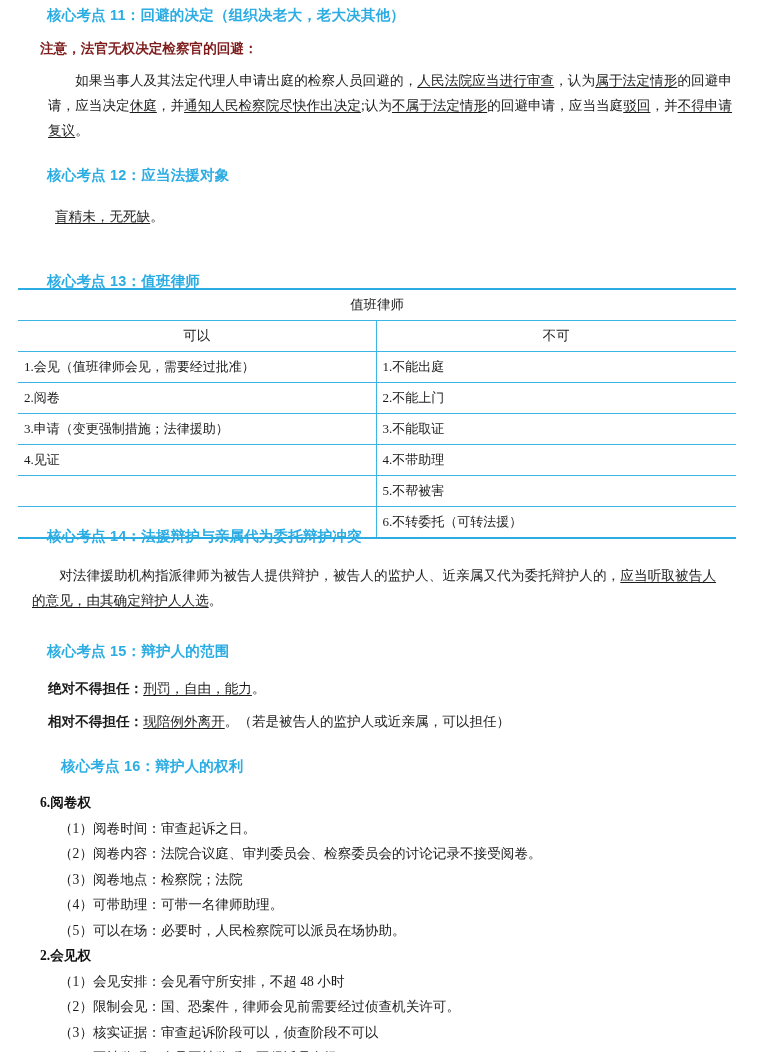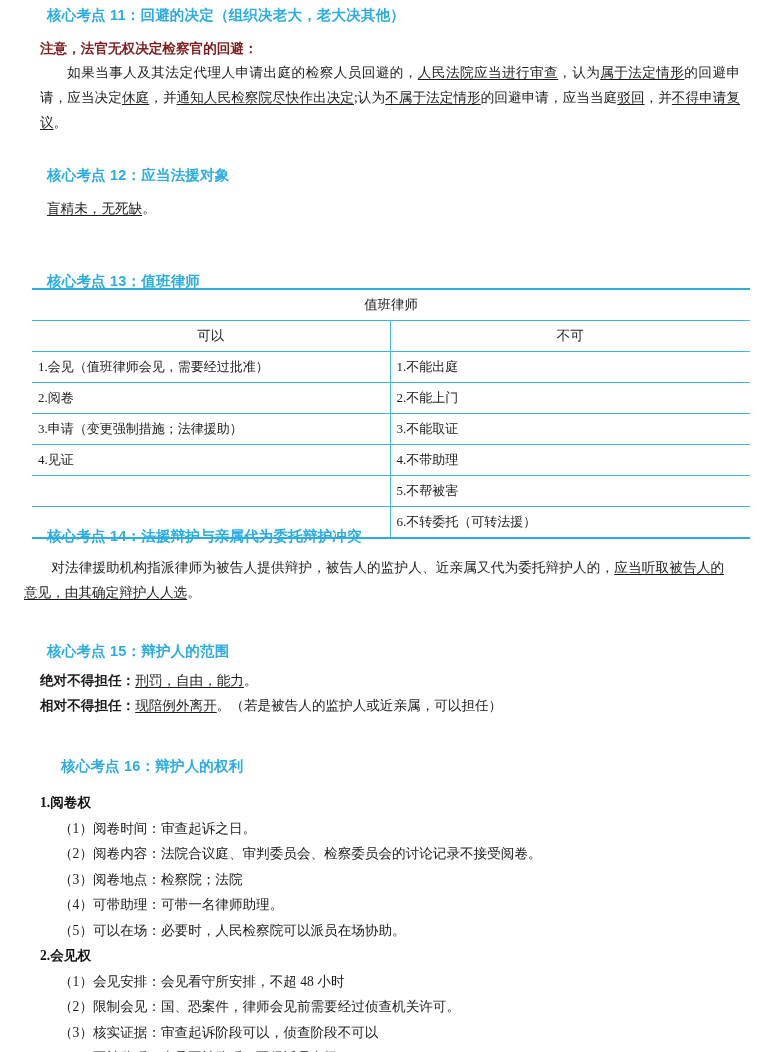--- a/index.html
+++ b/index.html
@@ -32,21 +32,21 @@
     letter-spacing: 0.2px;
     margin: 0;
     padding: 0;
     white-space: nowrap;
   }
 
   
   .body-p {
     font-size: 13.6px;
     line-height: 25px;
-    margin: 0;
+    margin: 8px;
     text-align: justify;
     text-justify: inter-ideograph;
     color: #1b1b1b;
   }
   .indent2 { text-indent: 2em; }
   .bold-label {
     font-weight: bold;
     font-size: 13.6px;
     line-height: 25px;
     margin: 0;
@@ -130,21 +130,21 @@
   </div>
 
   <div class="abs" style="left:47px; top:196px; width:690px;">
     <p class="body-p" id="kp12-line"><u class="ul">盲精未，无死缺</u>。</p>
   </div>
 
   <div class="abs" style="left:47px; top:272px;">
     <div class="kp-heading">核心考点 13：值班律师</div>
   </div>
 
-  <div class="abs" style="left:32px; top:288px;">
+  <div class="abs" style="left:18px; top:288px;">
     <table class="kp-table">
       <colgroup>
         <col style="width:358px;">
         <col style="width:360px;">
       </colgroup>
       <tbody>
         <tr>
           <td class="t-title" colspan="2">值班律师</td>
         </tr>
         <tr>
@@ -195,21 +195,21 @@
     <p class="body-p" id="kp15-l0"><b>绝对不得担任：</b><u class="ul">刑罚，自由，能力</u>。</p>
     <p class="body-p" id="kp15-l1"><b>相对不得担任：</b><u class="ul">现陪例外离开</u>。（若是被告人的监护人或近亲属，可以担任）</p>
   </div>
 
   <div class="abs" style="left:61px; top:757px;">
     <div class="kp-heading">核心考点 16：辩护人的权利</div>
   </div>
 
   <div class="abs" style="left:40px; top:790px; width:700px;">
     <div>
-      <div class="sub-bold">1.阅卷权</div>
+      <div class="sub-bold">6.阅卷权</div>
       <div class="listline">（1）阅卷时间：审查起诉之日。</div>
       <div class="listline">（2）阅卷内容：法院合议庭、审判委员会、检察委员会的讨论记录不接受阅卷。</div>
       <div class="listline">（3）阅卷地点：检察院；法院</div>
       <div class="listline">（4）可带助理：可带一名律师助理。</div>
       <div class="listline">（5）可以在场：必要时，人民检察院可以派员在场协助。</div>
     </div>
     <div>
       <div class="sub-bold">2.会见权</div>
       <div class="listline">（1）会见安排：会见看守所安排，不超 48 小时</div>
       <div class="listline">（2）限制会见：国、恐案件，律师会见前需要经过侦查机关许可。</div>

